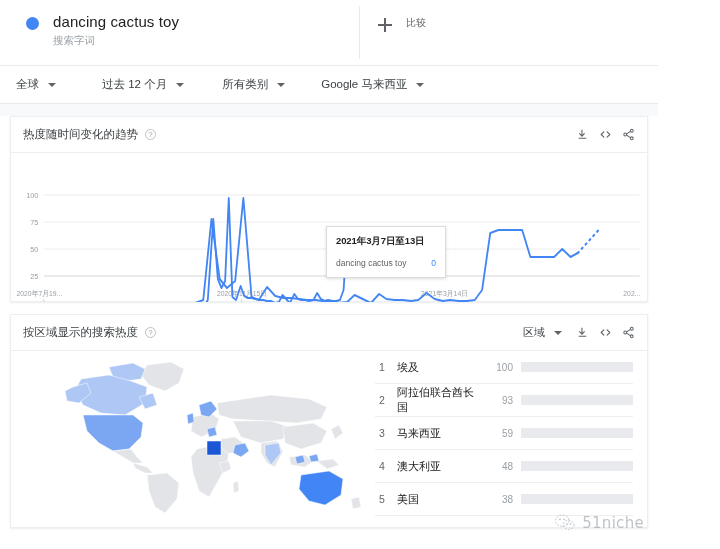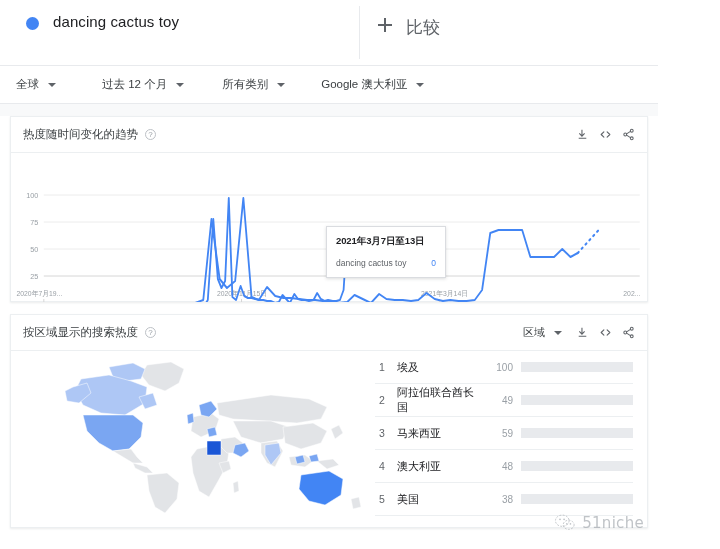--- a/index.html
+++ b/index.html
@@ -37,21 +37,21 @@
     flex: 1; display: flex; align-items: flex-start; padding: 16px 16px 0 16px;
   }
   .plus-icon {
     width: 14px; height: 14px; position: relative; margin: 2px 14px 0 2px; flex: none;
   }
   .plus-icon::before, .plus-icon::after {
     content: ""; position: absolute; background: #5f6368;
   }
   .plus-icon::before { left: 0; right: 0; top: 6px; height: 1.6px; }
   .plus-icon::after { top: 0; bottom: 0; left: 6px; width: 1.6px; }
-  .compare-label { font-size: 17px; color: #5f6368; }
+  .compare-label { font-size: 10px; color: #5f6368; }
 
   
   .filter-bar {
     display: flex; align-items: center; height: 38px;
     border-bottom: 1px solid #e8eaed; background: #fff; padding-left: 16px;
   }
   .filter-item { display: flex; align-items: center; cursor: pointer; }
   .filter-label { font-size: 11.5px; color: #3c4043; }
   .caret {
     width: 0; height: 0; margin-left: 9px;
@@ -136,20 +136,21 @@
 </head>
 <body>
 
 <div class="page">
 
   <div class="term-bar">
     <div class="term-cell first">
       <span class="term-dot"></span>
       <span class="term-texts">
         <span class="term-name">dancing cactus toy</span>
+        <span class="term-sub">搜索字词</span>
       </span>
     </div>
     <div class="compare-cell">
       <span class="plus-icon"></span>
       <span class="compare-label">比较</span>
     </div>
   </div>
 
   <div class="filter-bar">
     <div class="filter-item fs1">
@@ -158,21 +159,21 @@
     </div>
     <div class="filter-item fs2">
       <span class="filter-label">过去 12 个月</span>
       <span class="caret"></span>
     </div>
     <div class="filter-item fs3">
       <span class="filter-label">所有类别</span>
       <span class="caret"></span>
     </div>
     <div class="filter-item">
-      <span class="filter-label">Google 澳大利亚</span>
+      <span class="filter-label">Google 马来西亚</span>
       <span class="caret"></span>
     </div>
   </div>
 
   <div class="gap"></div>
 
   <div class="card chart-card">
     <div class="card-head">
       <div class="card-title-wrap">
         <span class="card-title">热度随时间变化的趋势</span>
@@ -347,21 +348,21 @@
       <div class="list-pane">
         <div class="rrow">
           <span class="rrank">1</span>
           <span class="rname">埃及</span>
           <span class="rval">100</span>
           <span class="rbar-bg"><span class="rbar-fill" style="width:100%"></span></span>
         </div>
         <div class="rrow">
           <span class="rrank">2</span>
           <span class="rname">阿拉伯联合酋长国</span>
-          <span class="rval">49</span>
+          <span class="rval">93</span>
           <span class="rbar-bg"><span class="rbar-fill" style="width:68%"></span></span>
         </div>
         <div class="rrow">
           <span class="rrank">3</span>
           <span class="rname">马来西亚</span>
           <span class="rval">59</span>
           <span class="rbar-bg"><span class="rbar-fill" style="width:59%"></span></span>
         </div>
         <div class="rrow">
           <span class="rrank">4</span>

